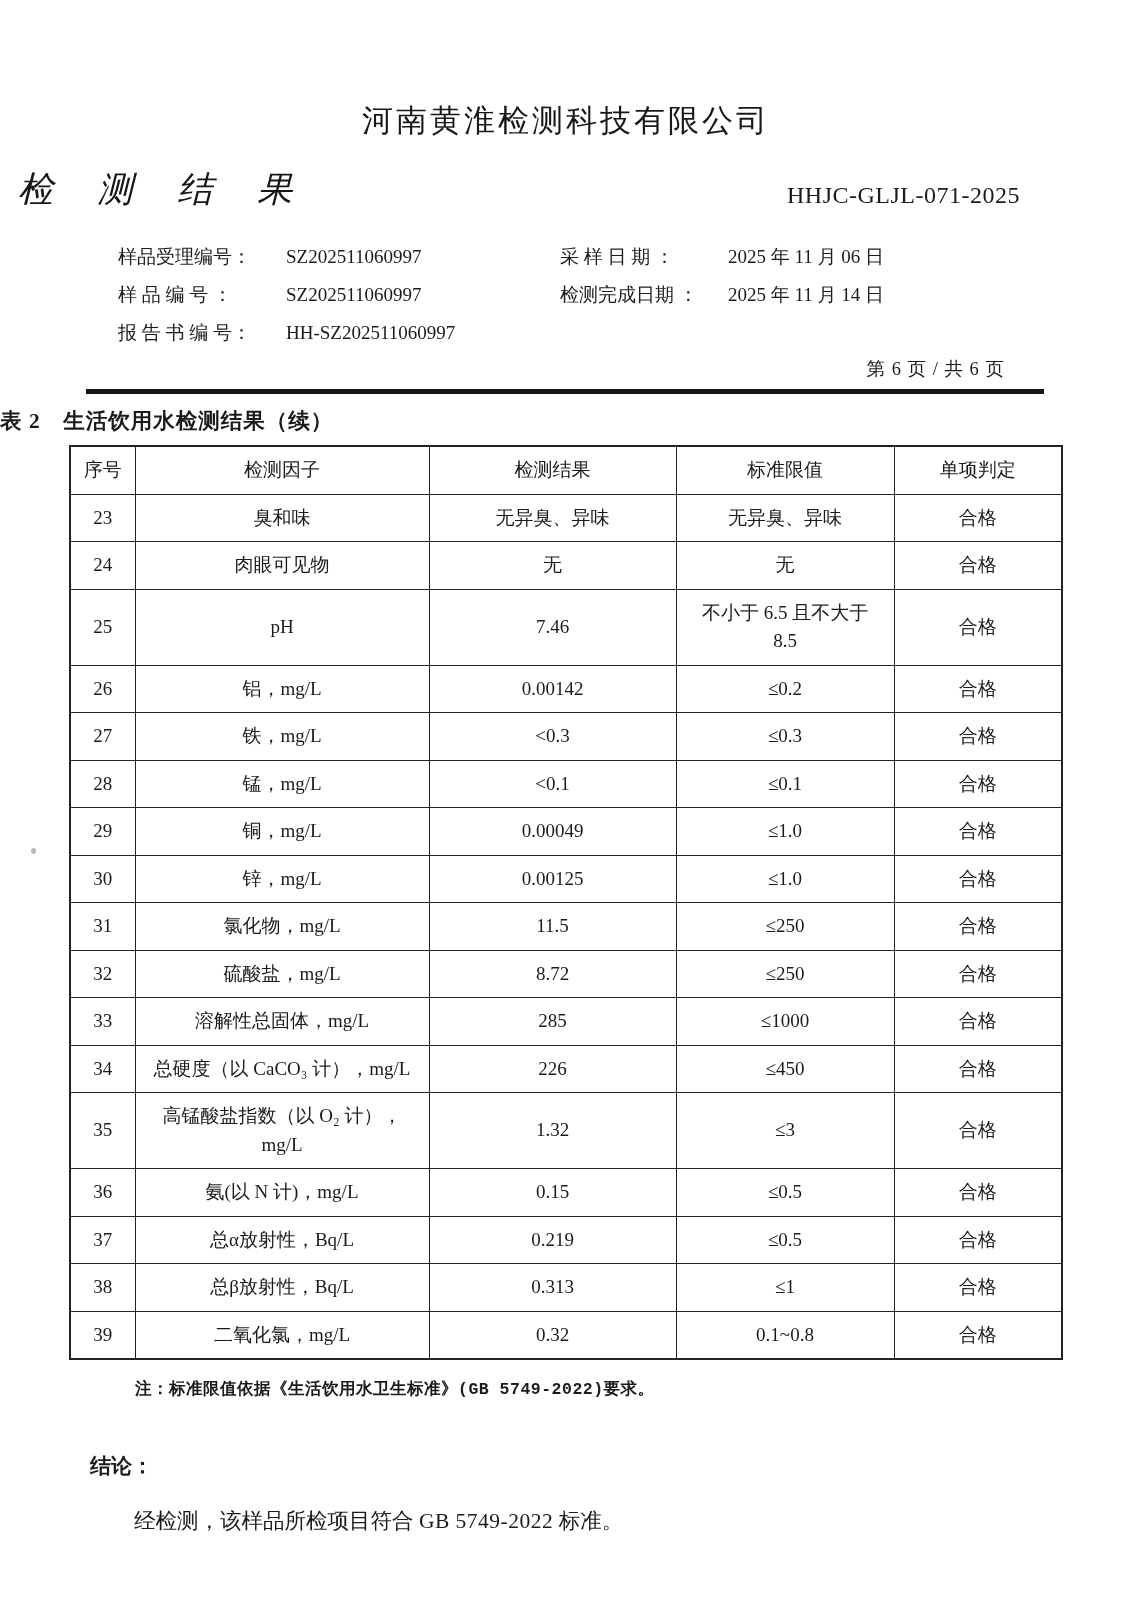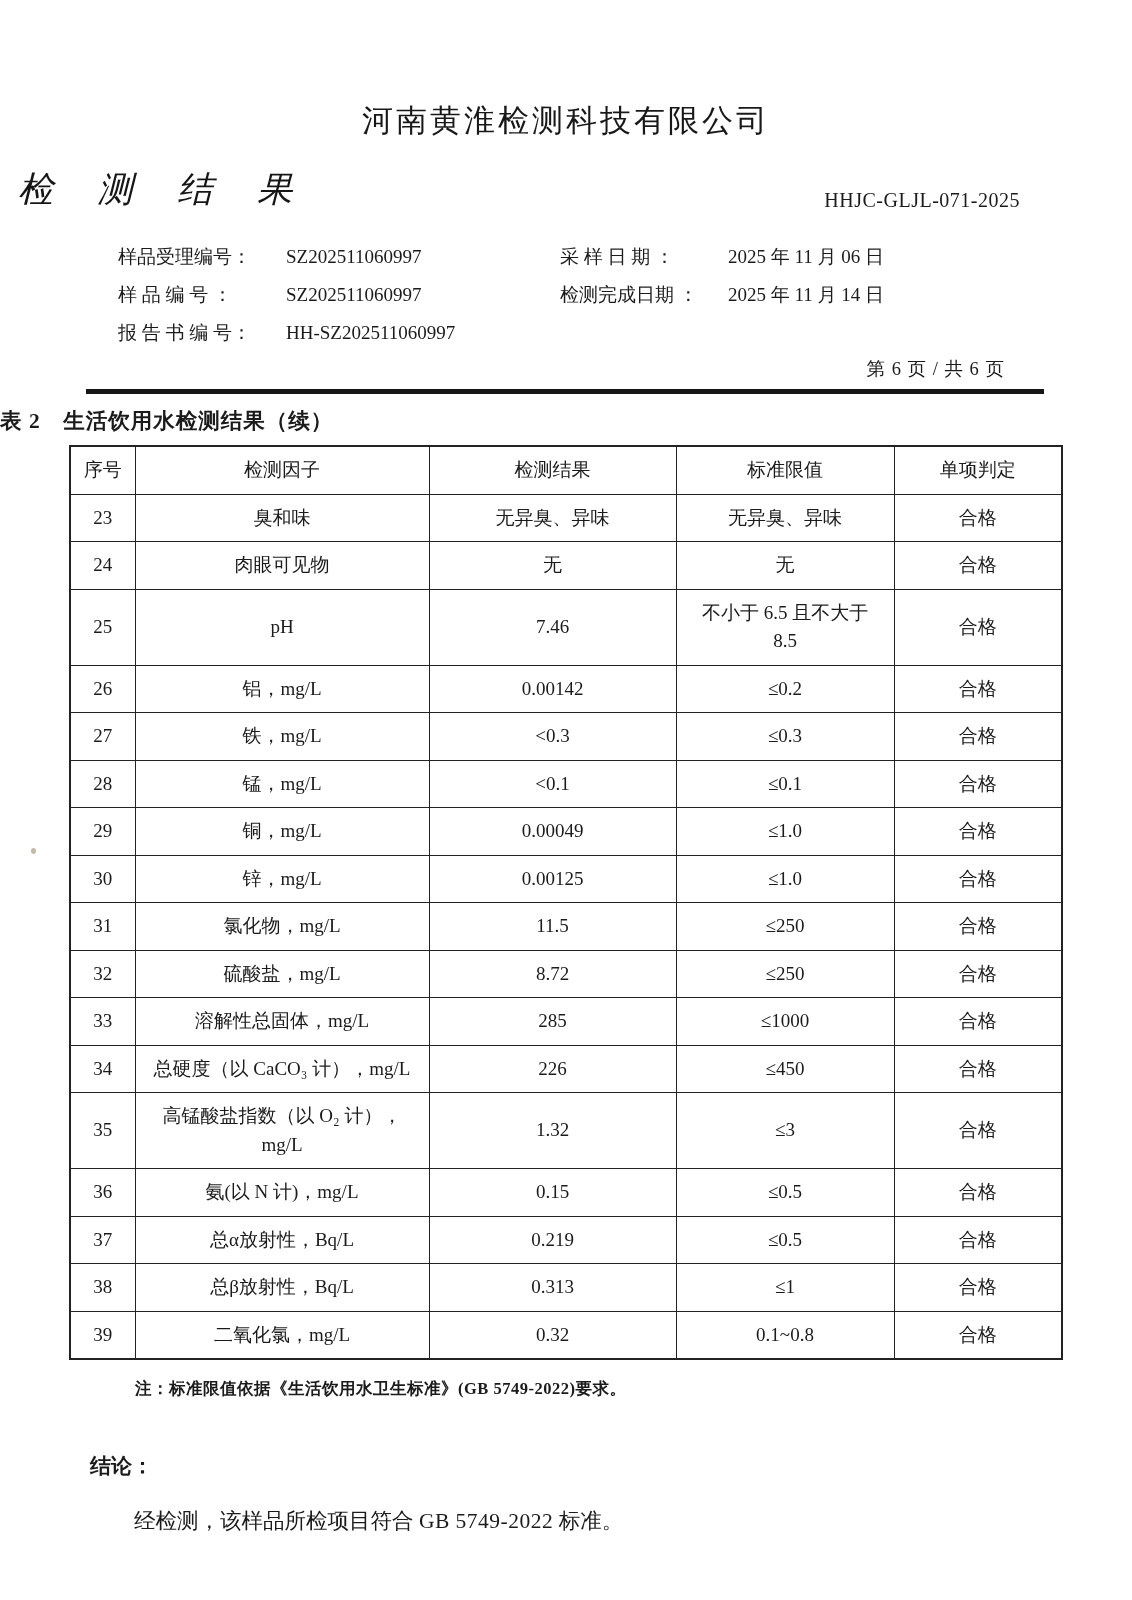--- a/index.html
+++ b/index.html
@@ -33,22 +33,22 @@
     text-align: left;
     font-size: 35px;
     letter-spacing: 18px;
     text-indent: 18px;
     color: #161616;
     font-style: italic;
   }
   .doc-code {
     position: absolute;
     right: 112px;
-    top: 23px;
-    font-size: 20px;
+    top: 16px;
+    font-size: 24px;
     letter-spacing: 0.5px;
   }
   
   .meta {
     margin: 20px 60px 0 118px;
     display: grid;
     grid-template-columns: 442px 1fr;
     grid-auto-rows: 38px;
     font-size: 19px;
   }
@@ -90,20 +90,21 @@
     white-space: pre-line;
     font-weight: normal;
   }
   table.results th { height: 44px; }
   
   .note {
     margin: 18px 0 0 135px;
     font-size: 16.5px;
     font-weight: 600;
     letter-spacing: 0.5px;
+    font-family: Liberation Mono, monospace;
   }
   .conclusion-label {
     margin: 52px 0 0 90px;
     font-size: 21px;
     font-weight: 600;
   }
   .conclusion-line {
     margin: 26px 0 0 134px;
     font-size: 21.5px;
   }

